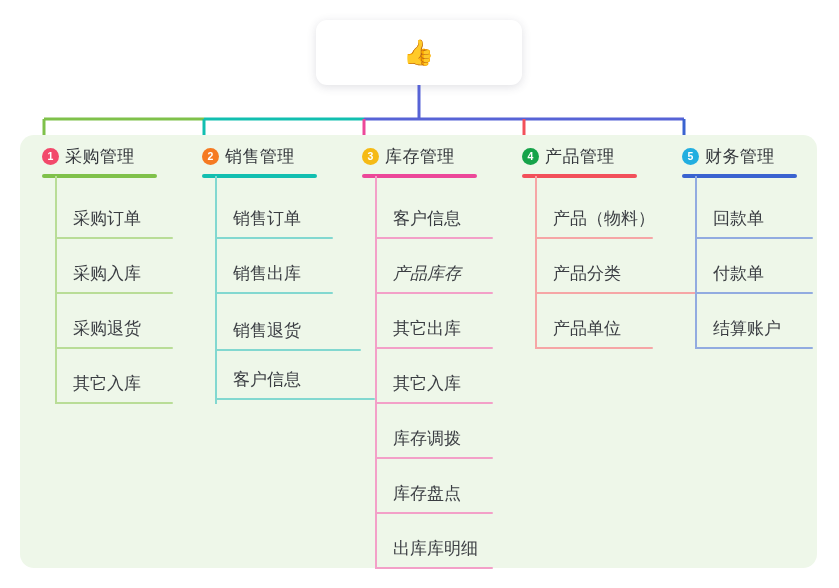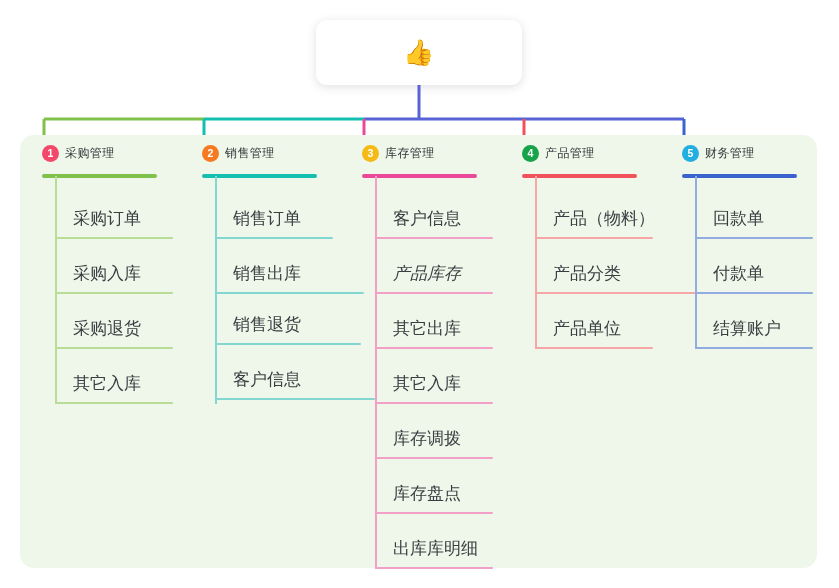--- a/index.html
+++ b/index.html
@@ -38,21 +38,21 @@
   .col-head{
     position:absolute;top:10px;left:11px;
     display:flex;align-items:center;gap:6px;white-space:nowrap;
   }
   .badge{
     width:17px;height:17px;border-radius:50%;
     display:inline-flex;align-items:center;justify-content:center;
     color:#fff;font-size:10.5px;line-height:1;font-weight:bold;
     flex:0 0 auto;
   }
-  .col-title{font-size:12px;color:#33363b;letter-spacing:.4px;}
+  .col-title{font-size:17px;color:#33363b;letter-spacing:.4px;}
   .head-rule{
     position:absolute;left:11px;top:39px;width:115px;height:4px;border-radius:2px;
   }
   .spine{
     position:absolute;left:24px;top:41px;width:2px;
   }
   .item{position:absolute;left:24px;width:118px;height:56px;}
   .item-label{
     position:absolute;left:18px;bottom:9px;
     font-size:17px;color:#3a3d42;white-space:nowrap;
@@ -112,25 +112,25 @@
           <div class="col-head">
             <span class="badge" style="background: rgb(245, 122, 34);">2</span>
             <span class="col-title">销售管理</span>
           </div>
           <div class="head-rule" style="background: rgb(18, 191, 176);"></div>
           <div class="spine" style="height: 228px; background: rgb(130, 216, 208);"></div>
           <div class="item" style="top: 48px;">
             <span class="item-label">销售订单</span>
             <div class="item-rule" style="background: rgb(130, 216, 208);"></div>
           </div>
-          <div class="item" style="top: 103px; padding-left: 31px;">
+          <div class="item" style="top: 103px;">
             <span class="item-label">销售出库</span>
             <div class="item-rule" style="background: rgb(130, 216, 208);"></div>
           </div>
-          <div class="item" style="top: 154px; padding-left: 28px;">
+          <div class="item" style="top: 160px; padding-left: 28px;">
             <span class="item-label">销售退货</span>
             <div class="item-rule" style="background: rgb(130, 216, 208);"></div>
           </div>
           <div class="item" style="top: 209px; padding-left: 42px;">
             <span class="item-label">客户信息</span>
             <div class="item-rule" style="background: rgb(130, 216, 208);"></div>
           </div>
         </div>
         <div class="col" style="left: 331px;">
           <div class="col-head">

